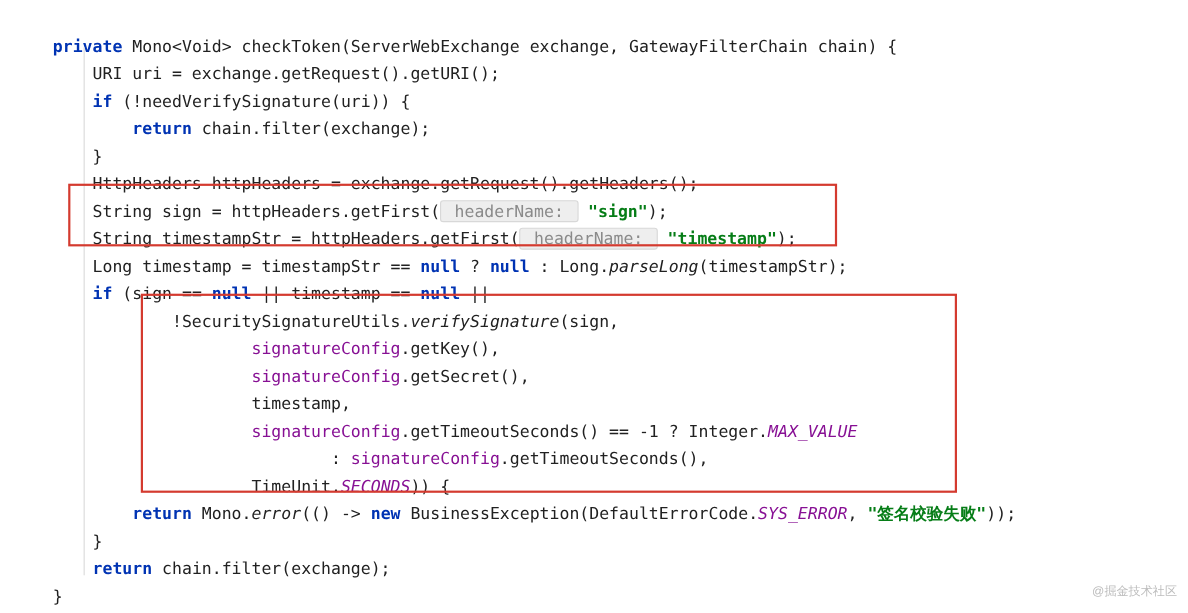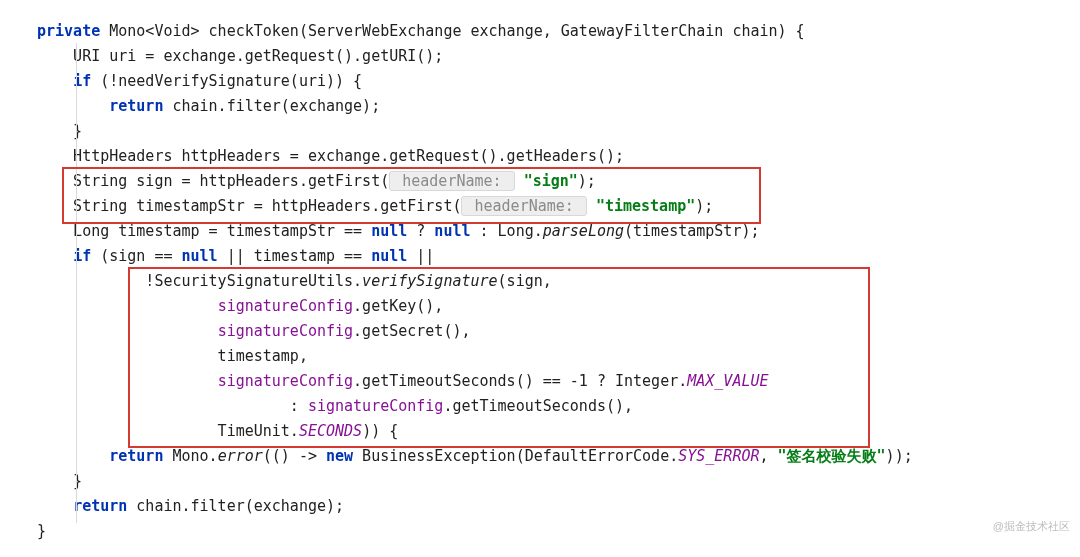--- a/index.html
+++ b/index.html
@@ -9,21 +9,21 @@
     height: 557px;
     background: #ffffff;
     font-family: "JetBrains Mono", "Menlo", "Consolas", monospace;
     font-size: 15px;
     line-height: 25px;
     color: #212121;
     overflow: hidden;
     position: relative;
   }
   pre.code {
-    margin: 1px;
+    margin: 12px;
     padding: 18px 0 0 36px;
     white-space: pre;
   }
   .kw  { color: #0033b3; font-weight: 700; }   
   .st  { color: #067d17; font-weight: 700; }   
   .fld { color: #871094; }                     
   .cst { color: #871094; font-style: italic; } 
   .itm { font-style: italic; }                 
   .hint {
     display: inline-block;
@@ -39,21 +39,21 @@
   .redbox {
     position: absolute;
     border: 2px solid #d43a2f;
     pointer-events: none;
   }
   #box1 { left: 62px;  top: 167px; width: 695px; height: 53px; }
   #box2 { left: 128px; top: 267px; width: 738px; height: 177px; }
   .watermark {
     position: absolute;
     right: 10px;
-    bottom: 18px;
+    bottom: 6px;
     font-size: 11px;
     color: #bdbdbd;
     font-family: sans-serif;
   }
   .guide {
     position: absolute;
     top: 43px;
     height: 480px;
     border-left: 1px solid #d9d9d9;
   }

